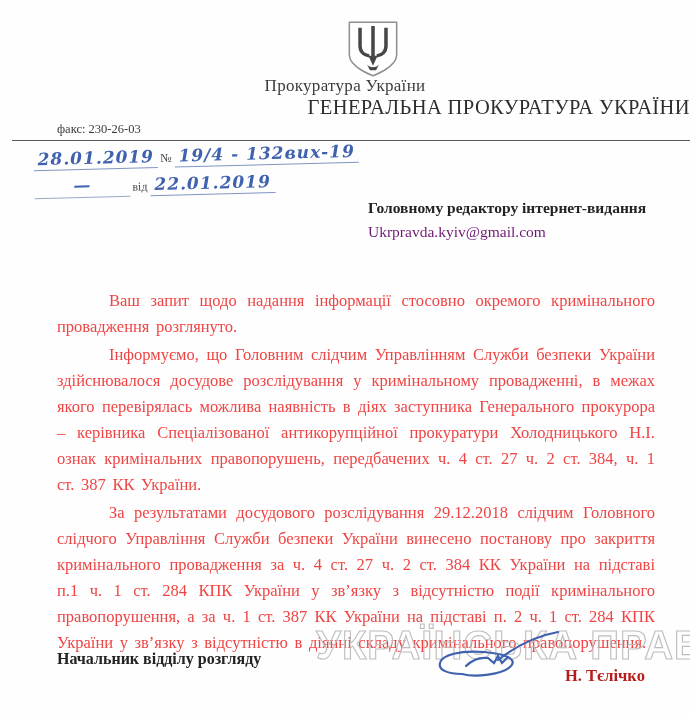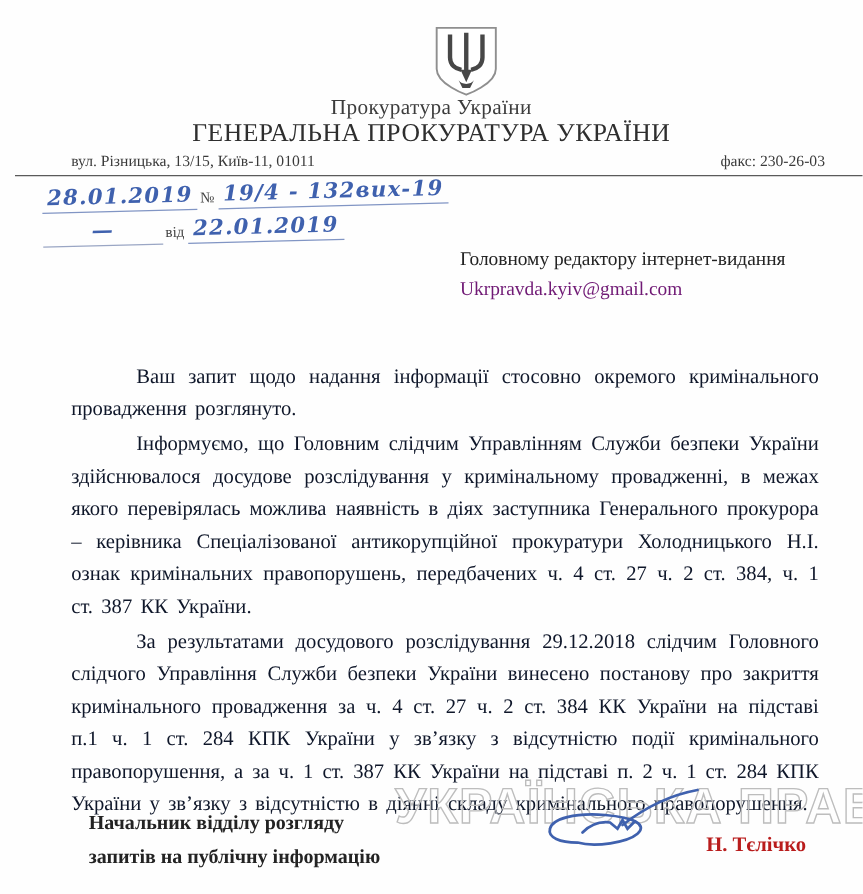--- a/index.html
+++ b/index.html
@@ -6,44 +6,44 @@
   .page{
     position:relative;width:690px;height:715px;background:#fefefe;
     font-family:"Liberation Serif","DejaVu Serif",serif;color:#262626;
     overflow:hidden;
     padding-left:20px;
   }
   
   .emblem{position:absolute;top:20px;left:50%;transform:translateX(-50%);margin-left:18px;}
   .org-small{position:absolute;top:76px;left:0;width:690px;text-align:center;
     font-size:17px;color:#3c3c3c;letter-spacing:.3px;}
-  .org-large{position:absolute;top:96px;left:0;width:690px;text-align:center;
+  .org-large{position:absolute;top:96px;left:0;width:690px;text-align:right;
     font-size:20.5px;color:#2e2e2e;letter-spacing:.4px;}
   .addr-row{position:absolute;top:122px;left:57px;right:50px;display:flex;
     justify-content:space-between;font-size:12.5px;color:#3a3a3a;}
   .rule{position:absolute;top:140px;left:12px;right:12px;border-top:1.6px solid #5a5a5a;}
   
   .stamp{position:absolute;top:145px;left:34px;font-size:17px;transform:rotate(-1.5deg);}
   .stamp .row{display:flex;align-items:flex-end;margin-bottom:5px;}
   .hand{font-family:"DejaVu Serif",serif;font-style:italic;font-weight:700;
     color:#3f61ae;letter-spacing:1px;white-space:nowrap;}
   .u{border-bottom:1.3px solid #8195c4;padding:0 4px 1px 4px;}
   .lbl{font-size:12px;color:#444;padding:0 3px 2px 2px;font-style:normal;}
   .blank-line{display:inline-block;width:96px;text-align:center;
     border-bottom:1.3px solid #9aa6c4;padding-bottom:1px;}
   
   .recipient{position:absolute;top:196px;left:368px;font-size:15.5px;line-height:24px;color:#232323;}
-  .recipient .b{font-weight:400;}
+  .recipient .b{font-weight:700;}
   .recipient .email{font-weight:400;color:#701a75;}
   
   .bodytext{position:absolute;top:288px;left:57px;right:55px;
-    font-size:16.5px;line-height:26px;text-align:justify;color:#0f172a;word-spacing:2.5px;}
+    font-size:16.5px;line-height:26px;text-align:justify;color:#ef4444;word-spacing:2.5px;}
   .bodytext p{margin:0 0 2px 0;text-indent:52px;}
   
-  .footer-title{position:absolute;top:645px;left:71px;font-size:16px;line-height:27px;
+  .footer-title{position:absolute;top:645px;left:57px;font-size:16px;line-height:27px;
     font-weight:700;color:#232323;}
   .signer-name{position:absolute;top:666px;left:565px;font-size:16.5px;font-weight:700;color:#b91c1c;}
   
   .watermark{position:absolute;top:623px;left:316px;z-index:2;
     font-family:Liberation Sans, sans-serif;font-weight:700;font-size:40px;letter-spacing:1px;
     white-space:nowrap;color:rgba(255,255,255,0);-webkit-text-stroke:1.1px #bdbdbd;
     text-shadow:0 0 0 rgba(0,0,0,0);}
   .signature{position:absolute;top:630px;left:432px;z-index:3;}
 </style>
 </head>
@@ -61,21 +61,20 @@
       </g>
       <path d="M30 47 L36 60 L42 47 Z" fill="#474747"></path>
       <path d="M28 58 C31 63 41 63 44 58 L40 66 H32 Z" fill="#474747"></path>
     </svg>
   </div>
 
   <div class="org-small">Прокуратура України</div>
   <div class="org-large">ГЕНЕРАЛЬНА ПРОКУРАТУРА УКРАЇНИ</div>
 
   <div class="addr-row">
-    <span>вул. Різницька, 13/15, Київ-11, 01011</span>
     <span>факс: 230-26-03</span>
   </div>
 
   <div class="rule"></div>
 
   <div class="stamp">
     <div class="row">
       <span class="hand u">28.01.2019</span>
       <span class="lbl">№</span>
       <span class="hand u">19/4 - 132вих-19</span>
@@ -103,17 +102,16 @@
   <svg class="signature" width="140" height="68" viewBox="0 0 140 68">
     <g fill="none" stroke="#3f61ae" stroke-width="2.2" stroke-linecap="round">
       <path d="M30 44 C16 44 6 40 8 33 C10 25 28 20 52 22 C76 24 86 30 78 37 C70 44 44 48 30 44 Z"></path>
       <path d="M34 36 C40 30 48 27 56 28 L62 33 L66 26 L70 33 L76 27"></path>
       <path d="M66 30 C84 16 104 6 126 2"></path>
     </g>
   </svg>
 
   <div class="footer-title">
     <div>Начальник відділу розгляду</div>
-    <div>запитів на публічну інформацію</div>
   </div>
   <div class="signer-name">Н. Тєлічко</div>
 
 </div>
 
 </body></html>

